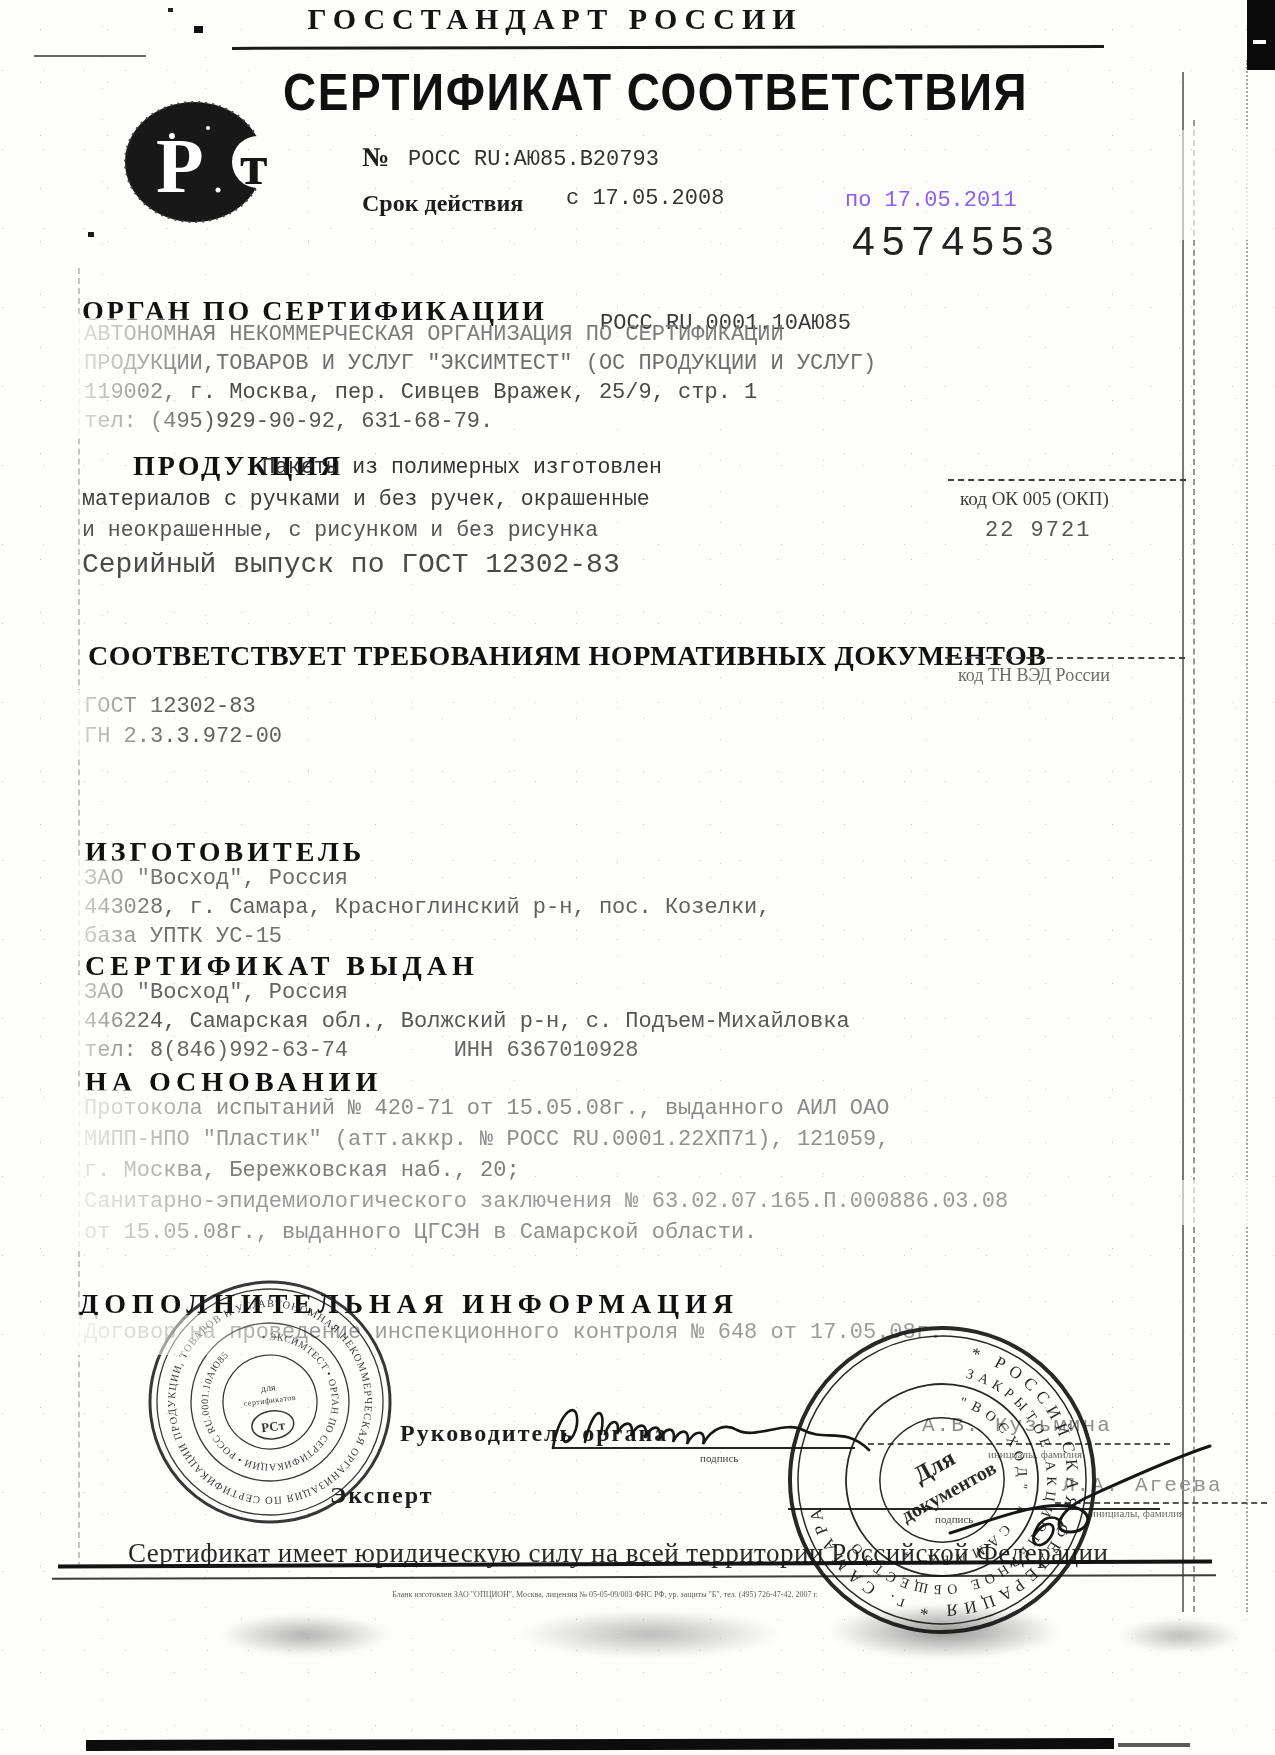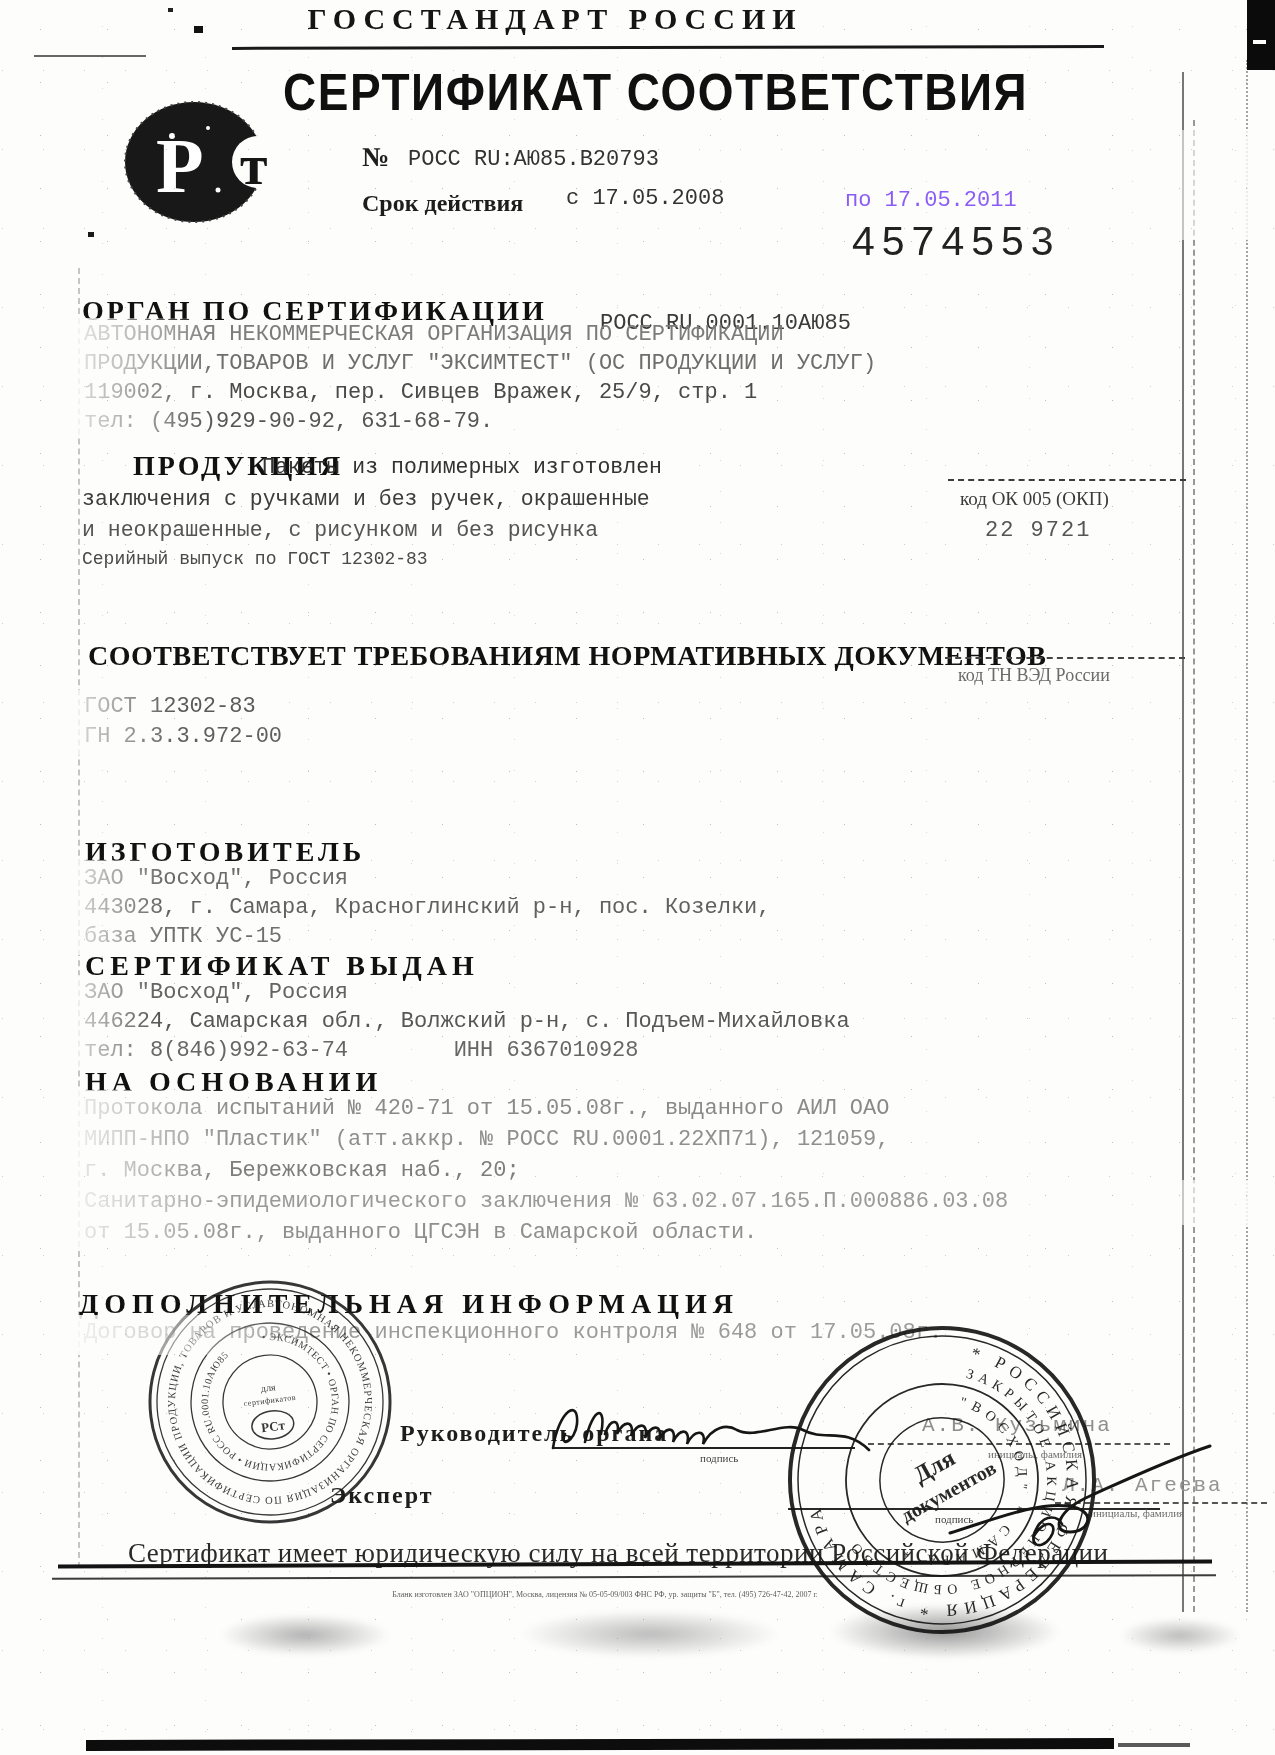--- a/index.html
+++ b/index.html
@@ -36,21 +36,21 @@
   .add-h{top:1288px;left:79px;font-size:28px;letter-spacing:6px;}
   
   .tw{font-family:"Liberation Mono",monospace;font-size:22px;white-space:pre;}
   .org-l0{top:322px;left:84px;color:#7c7c7c;}
   .org-l1{top:351px;left:84px;color:#6e6e6e;}
   .org-l2{top:380px;left:84px;color:#4a4a4a;}
   .org-l3{top:409px;left:84px;color:#555;}
   .prod-l0{top:455px;left:262px;color:#333;font-size:21.5px;}
   .prod-l1{top:487px;left:82px;color:#3d3d3d;font-size:21.5px;}
   .prod-l2{top:518px;left:82px;color:#555;font-size:21.5px;}
-  .prod-l3{top:549px;left:82px;color:#4a4a4a;font-size:18px;}
+  .prod-l3{top:549px;left:82px;color:#4a4a4a;font-size:28px;}
   .doc-l0{top:694px;left:84px;color:#5a5a5a;}
   .doc-l1{top:724px;left:84px;color:#5f5f5f;}
   .manu-l0{top:866px;left:84px;color:#6a6a6a;}
   .manu-l1{top:895px;left:84px;color:#616161;}
   .manu-l2{top:924px;left:84px;color:#707070;}
   .iss-l0{top:980px;left:84px;color:#636363;}
   .iss-l1{top:1009px;left:84px;color:#575757;}
   .iss-l2{top:1038px;left:84px;color:#666;}
   .bas-l0{top:1096px;left:84px;color:#8a8a8a;}
   .bas-l1{top:1127px;left:84px;color:#8f8f8f;}
@@ -165,21 +165,21 @@
 
   <div class="abs sec-h org-h">ОРГАН ПО СЕРТИФИКАЦИИ</div>
   <div class="abs org-code">РОСС RU.0001.10АЮ85</div>
   <div class="abs tw org-l0">АВТОНОМНАЯ НЕКОММЕРЧЕСКАЯ ОРГАНИЗАЦИЯ ПО СЕРТИФИКАЦИИ</div>
   <div class="abs tw org-l1">ПРОДУКЦИИ,ТОВАРОВ И УСЛУГ "ЭКСИМТЕСТ" (ОС ПРОДУКЦИИ И УСЛУГ)</div>
   <div class="abs tw org-l2">119002, г. Москва, пер. Сивцев Вражек, 25/9, стр. 1</div>
   <div class="abs tw org-l3">тел: (495)929-90-92, 631-68-79.</div>
 
   <div class="abs sec-h prod-h">ПРОДУКЦИЯ</div>
   <div class="abs tw prod-l0">Пакеты из полимерных изготовлен</div>
-  <div class="abs tw prod-l1">заключения с ручками и без ручек, окрашенные</div>
+  <div class="abs tw prod-l1">материалов с ручками и без ручек, окрашенные</div>
   <div class="abs tw prod-l2">и неокрашенные, с рисунком и без рисунка</div>
   <div class="abs tw prod-l3">Серийный выпуск по ГОСТ 12302-83</div>
   <div class="abs okp-rule"></div>
   <div class="abs okp-label">код ОК 005 (ОКП)</div>
   <div class="abs okp-code tw">22 9721</div>
 
   <div class="abs sec-h comp-h">СООТВЕТСТВУЕТ ТРЕБОВАНИЯМ НОРМАТИВНЫХ ДОКУМЕНТОВ</div>
   <div class="abs tnved-rule"></div>
   <div class="abs tnved-label">код ТН ВЭД России</div>
   <div class="abs tw doc-l0">ГОСТ 12302-83</div>

